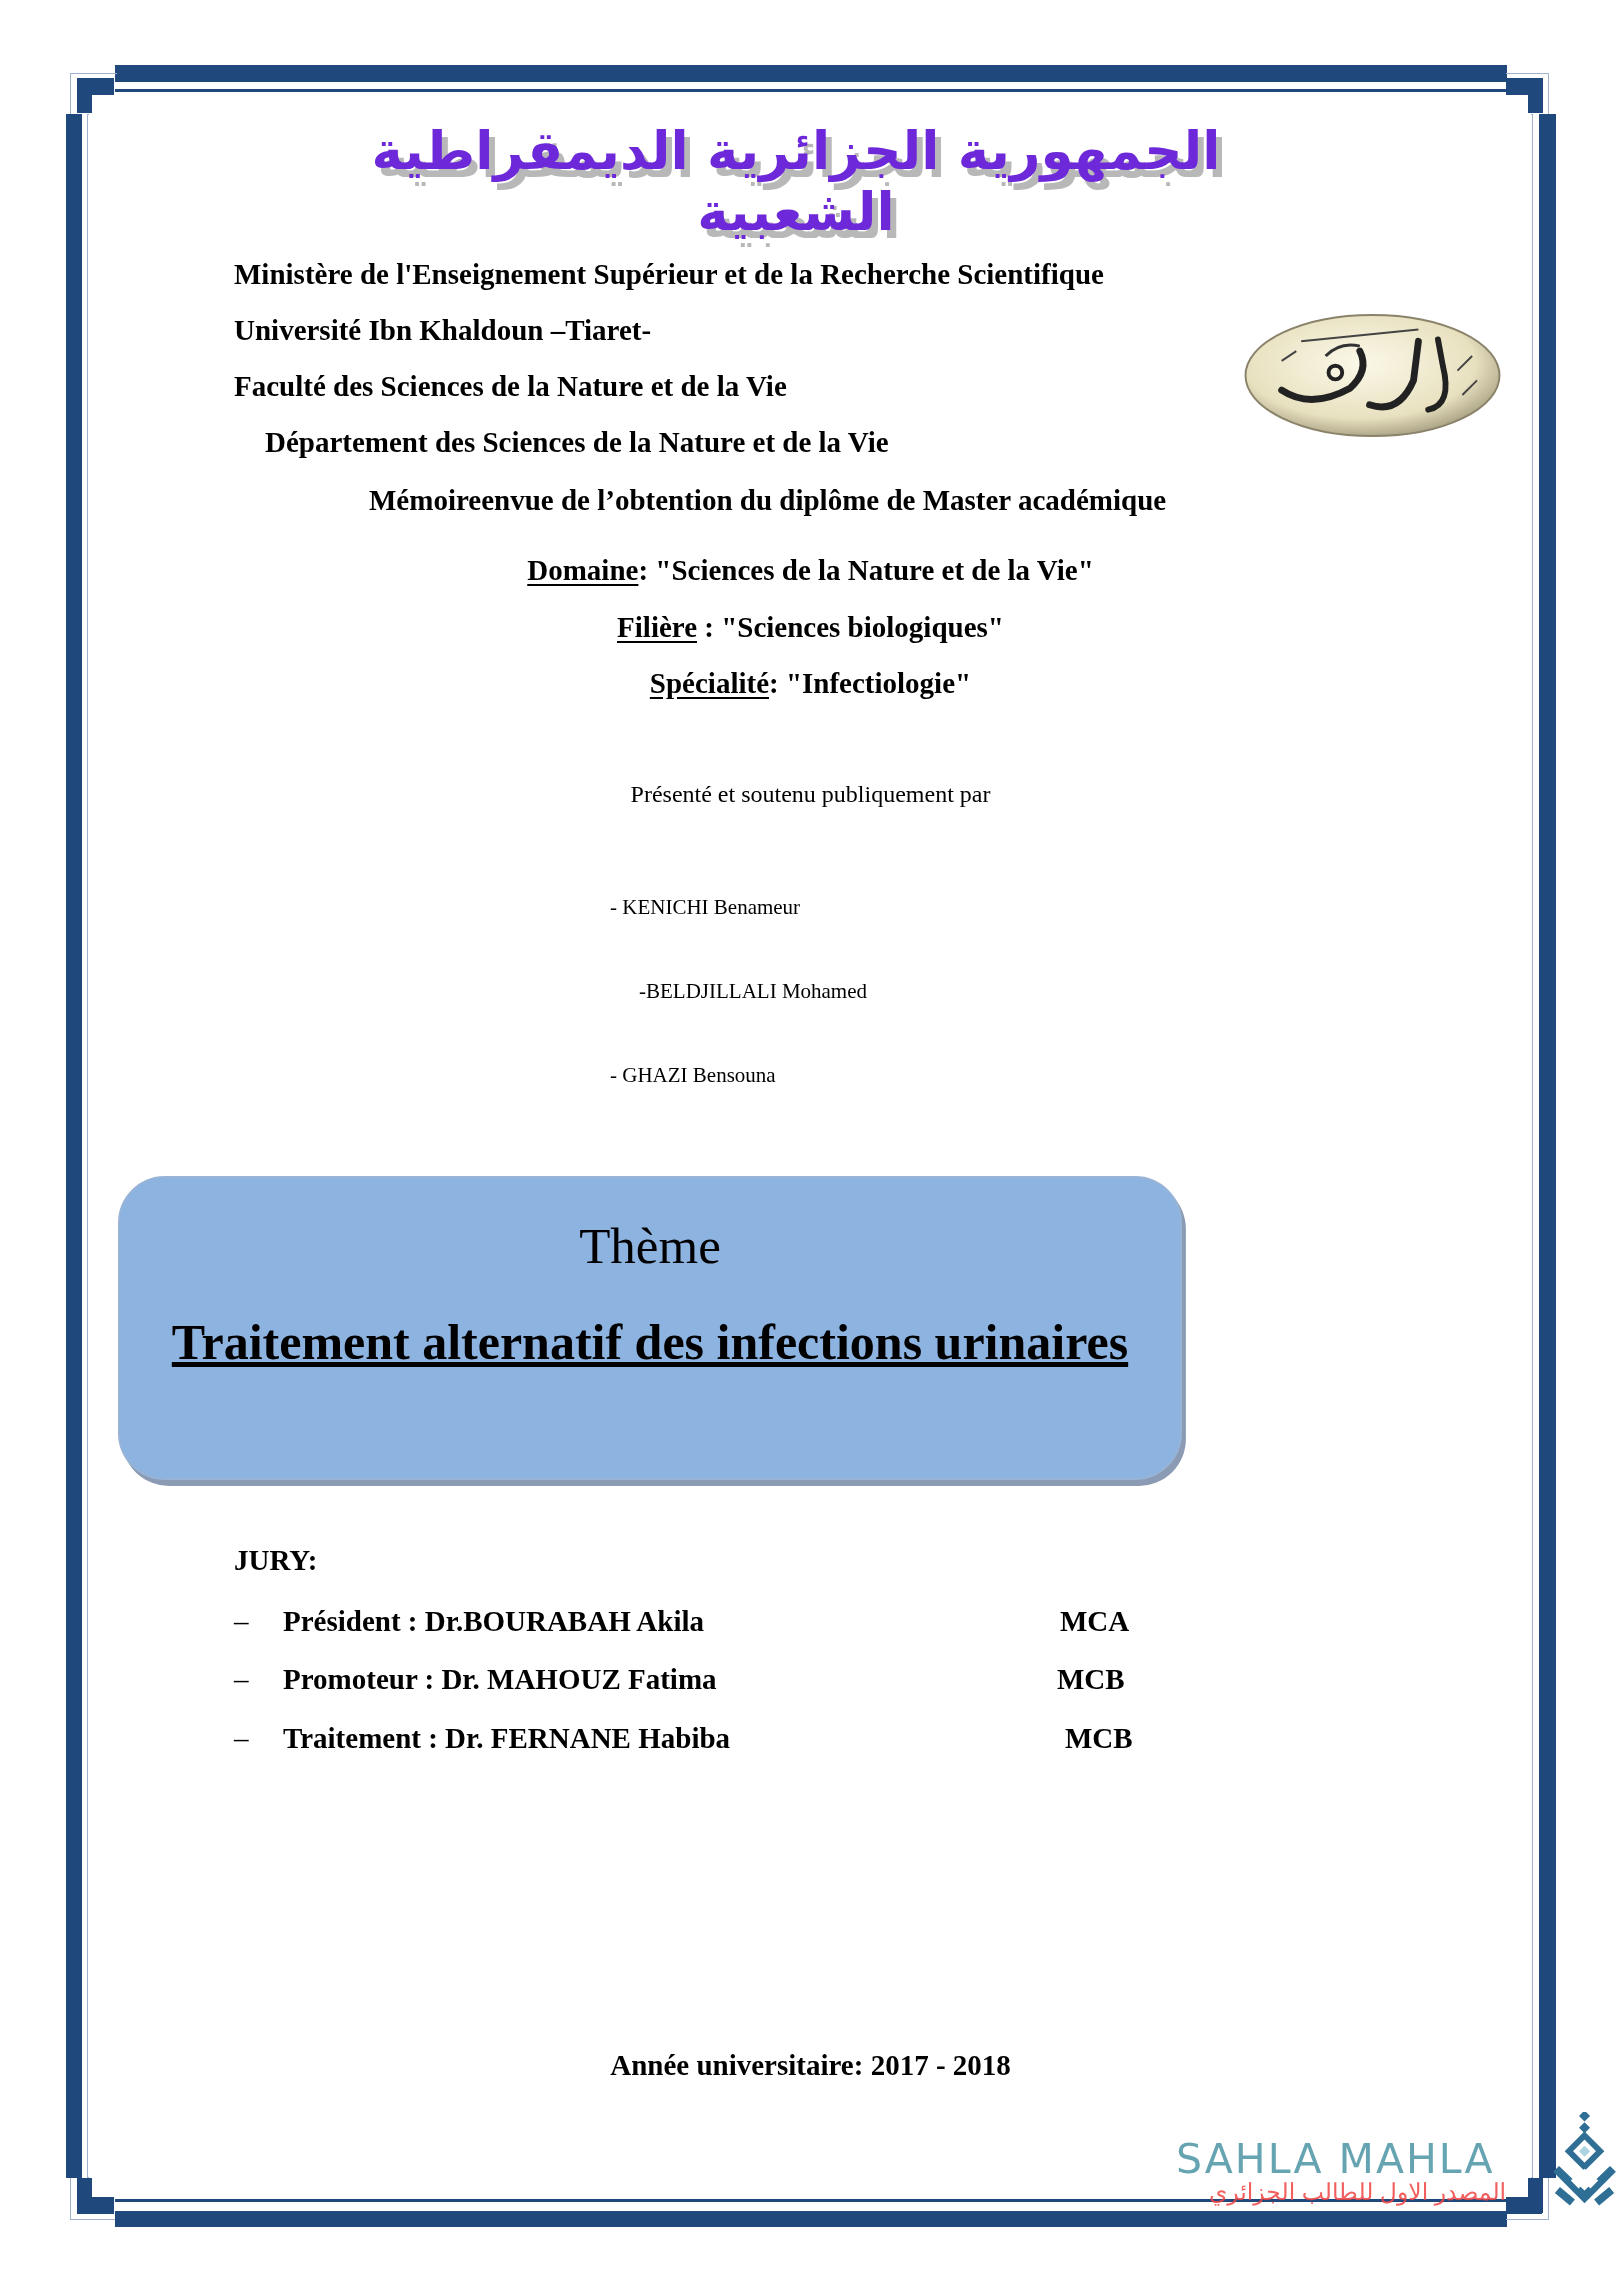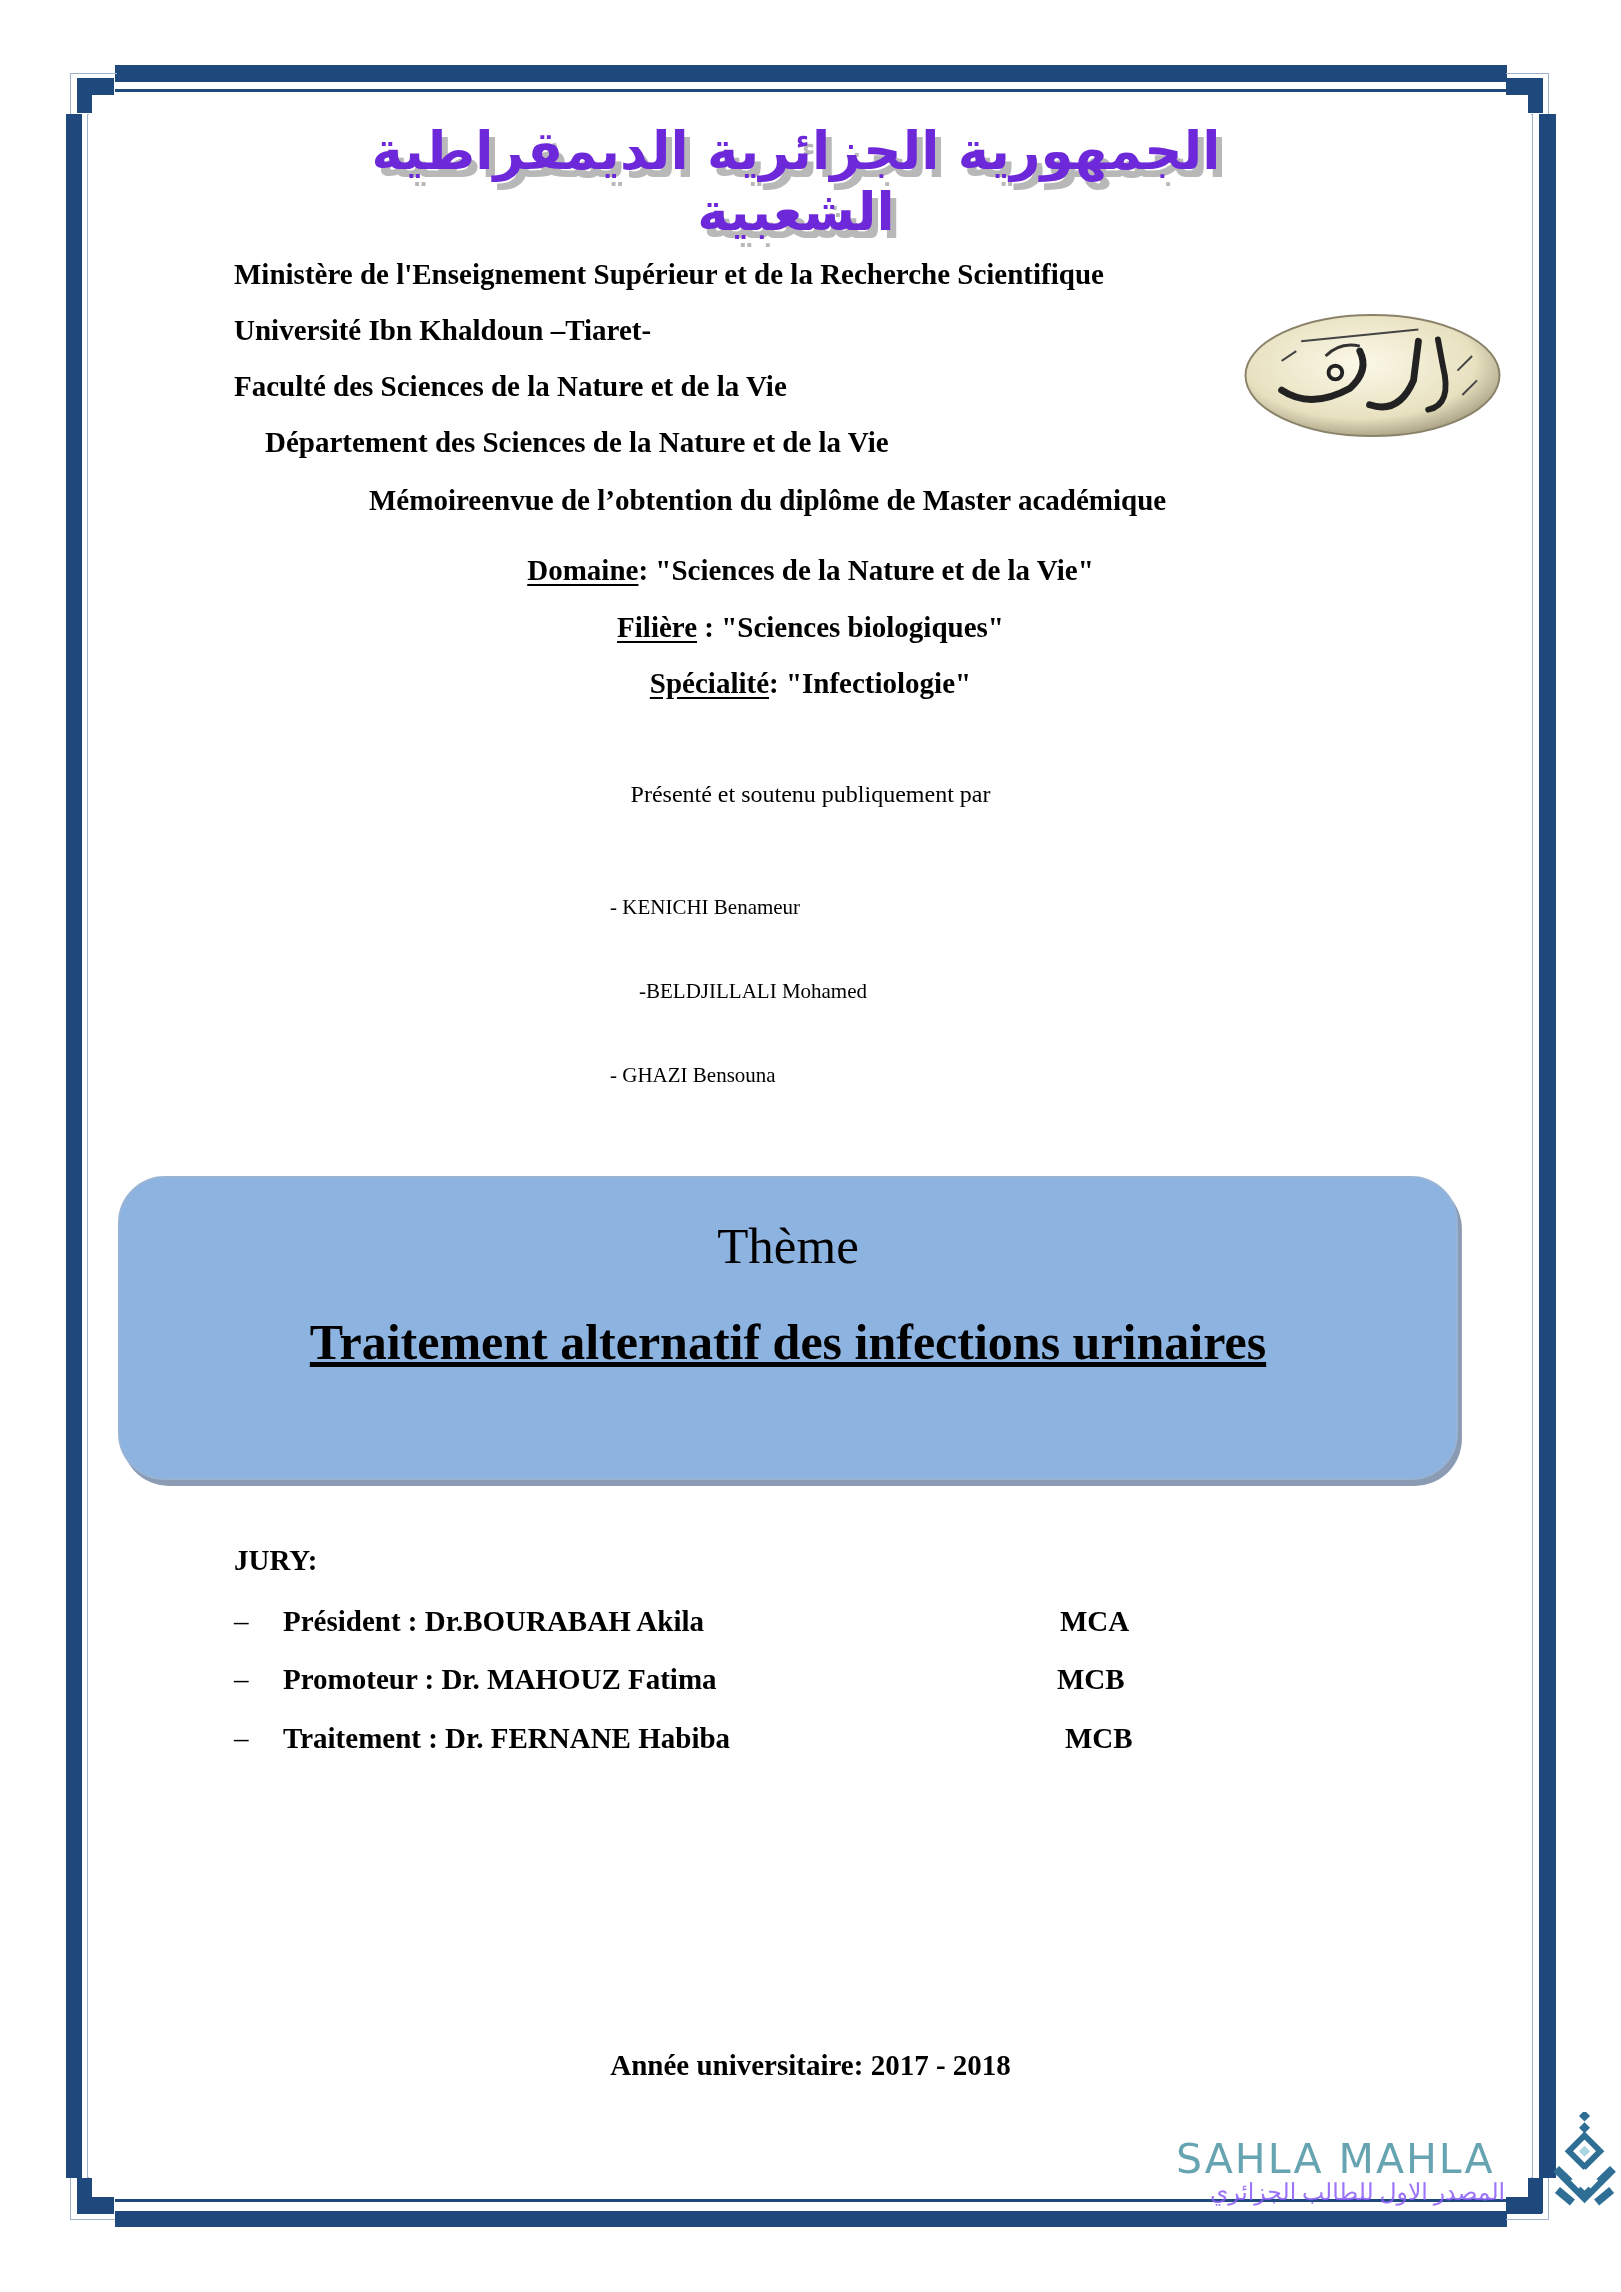--- a/index.html
+++ b/index.html
@@ -10,35 +10,35 @@
   .thin { position:absolute; background:#1f497d; }
   .hair { position:absolute; border:1.5px solid #9fb3cc; box-sizing:border-box; }
   .arabic-title { position:absolute; left:323px; top:120px; width:946px; text-align:center;
                   font-family:"DejaVu Sans", sans-serif; font-weight:bold; font-size:53px;
                   direction:rtl; color:#6d28d9; text-shadow:5.9px 7.8px 0 #b8b8b8; letter-spacing:1px; }
   .hdr { position:absolute; left:234px; font-weight:bold; font-size:29px; white-space:nowrap; }
   .center-line { position:absolute; left:0; width:1621px; text-align:center; font-weight:bold; font-size:29px; }
   .center-line u { text-decoration:underline; text-underline-offset:3.9px; }
   .reg { font-weight:normal; }
   .name { position:absolute; left:610px; font-weight:normal; font-size:21px; white-space:nowrap; }
-  .theme-box { position:absolute; left:118px; top:1176px; width:1340px; height:304px;
+  .theme-box { position:absolute; left:118px; top:1176px; width:1064px; height:304px;
                background:#8db3e0; border:2.9px solid #97b3d6; border-radius:47px;
                box-shadow:3.9px 5.9px 0 #8b9bb3; box-sizing:border-box; }
   .theme-label { position:absolute; left:0; top:39px; width:100%; text-align:center; font-size:51px; }
   .theme-title { position:absolute; left:0; top:135px; width:100%; text-align:center; font-size:50px; font-weight:bold;text-decoration:underline; }
   .jury-h { position:absolute; left:234px; top:1544px; font-weight:bold; font-size:29px; }
   .jury-row { position:absolute; left:234px; width:931px; height:39px; font-weight:bold; font-size:29px; white-space:nowrap; }
   .jury-row .dash { position:absolute; left:0; top:0; font-weight:normal; }
   .jury-row .who { position:absolute; left:49px; top:0; }
   .jury-row .grade { position:absolute; top:0; }
   .year { position:absolute; left:0; width:1621px; top:2049px; text-align:center; font-weight:bold; font-size:29px; }
   .wm { position:absolute; left:1176px; top:2135px; font-family:"DejaVu Sans", sans-serif;
         font-size:41px; color:#5fa0ae; letter-spacing:2px; opacity:0.95; }
   .wm-sub { position:absolute; left:1181px; top:2178px; width:353px; text-align:center;
-            font-family:Liberation Serif, serif; font-size:23.5px; color:#8b5cf6; direction:rtl; opacity:0.85; }
+            font-family:Liberation Sans, sans-serif; font-size:23.5px; color:#ef4444; direction:rtl; opacity:0.85; }
 </style>
 </head>
 <body>
 
 <div>
 
   <div class="bar" style="left:115px; top:65px; width:1392px; height:16.7px;"></div>
   <div class="thin" style="left:115px; top:89px; width:1392px; height:2.9px;"></div>
   <div class="hair" style="left:70px; top:73px; width:47px; height:41px; border-right:none; border-bottom:none;"></div>
   <div class="bar" style="left:77px; top:78px; width:37px; height:16.7px;"></div>

